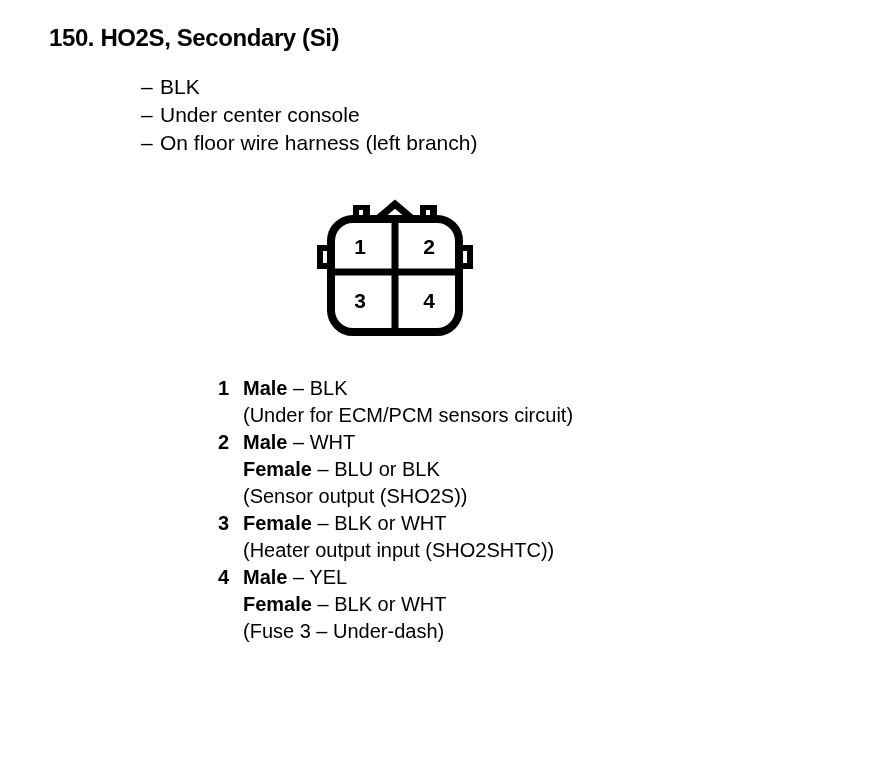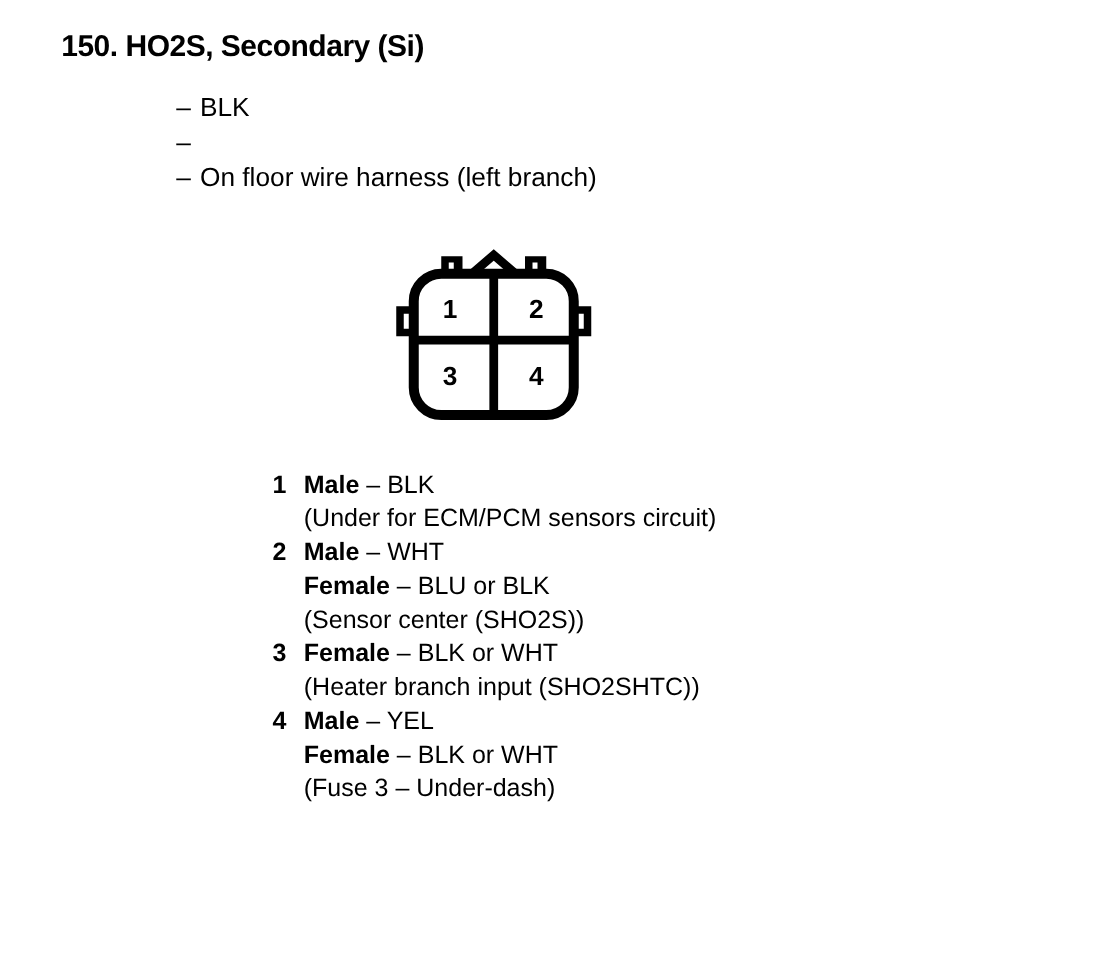--- a/index.html
+++ b/index.html
@@ -100,20 +100,21 @@
 
 <div id="location-list">
 
   <div class="loc-line">
     <span class="loc-dash">–</span>
     <span>BLK</span>
   </div>
 
   <div class="loc-line">
     <span class="loc-dash">–</span>
+    <span>Under center console</span>
   </div>
 
   <div class="loc-line">
     <span class="loc-dash">–</span>
     <span>On floor wire harness (left branch)</span>
   </div>
 
 </div>
 
 <div id="connector">
@@ -166,29 +167,29 @@
       <div class="pin-row"><span class="role">Male</span><span> – </span><span>BLK</span></div>
       <div class="pin-row">(Under for ECM/PCM sensors circuit)</div>
     </span>
   </div>
 
   <div class="pin-entry">
     <span class="pin-index">2</span>
     <span class="pin-body">
       <div class="pin-row"><span class="role">Male</span><span> – </span><span>WHT</span></div>
       <div class="pin-row"><span class="role">Female</span><span> – </span><span>BLU or BLK</span></div>
-      <div class="pin-row">(Sensor center (SHO2S))</div>
+      <div class="pin-row">(Sensor output (SHO2S))</div>
     </span>
   </div>
 
   <div class="pin-entry">
     <span class="pin-index">3</span>
     <span class="pin-body">
       <div class="pin-row"><span class="role">Female</span><span> – </span><span>BLK or WHT</span></div>
-      <div class="pin-row">(Heater branch input (SHO2SHTC))</div>
+      <div class="pin-row">(Heater output input (SHO2SHTC))</div>
     </span>
   </div>
 
   <div class="pin-entry">
     <span class="pin-index">4</span>
     <span class="pin-body">
       <div class="pin-row"><span class="role">Male</span><span> – </span><span>YEL</span></div>
       <div class="pin-row"><span class="role">Female</span><span> – </span><span>BLK or WHT</span></div>
       <div class="pin-row">(Fuse 3 – Under-dash)</div>
     </span>

